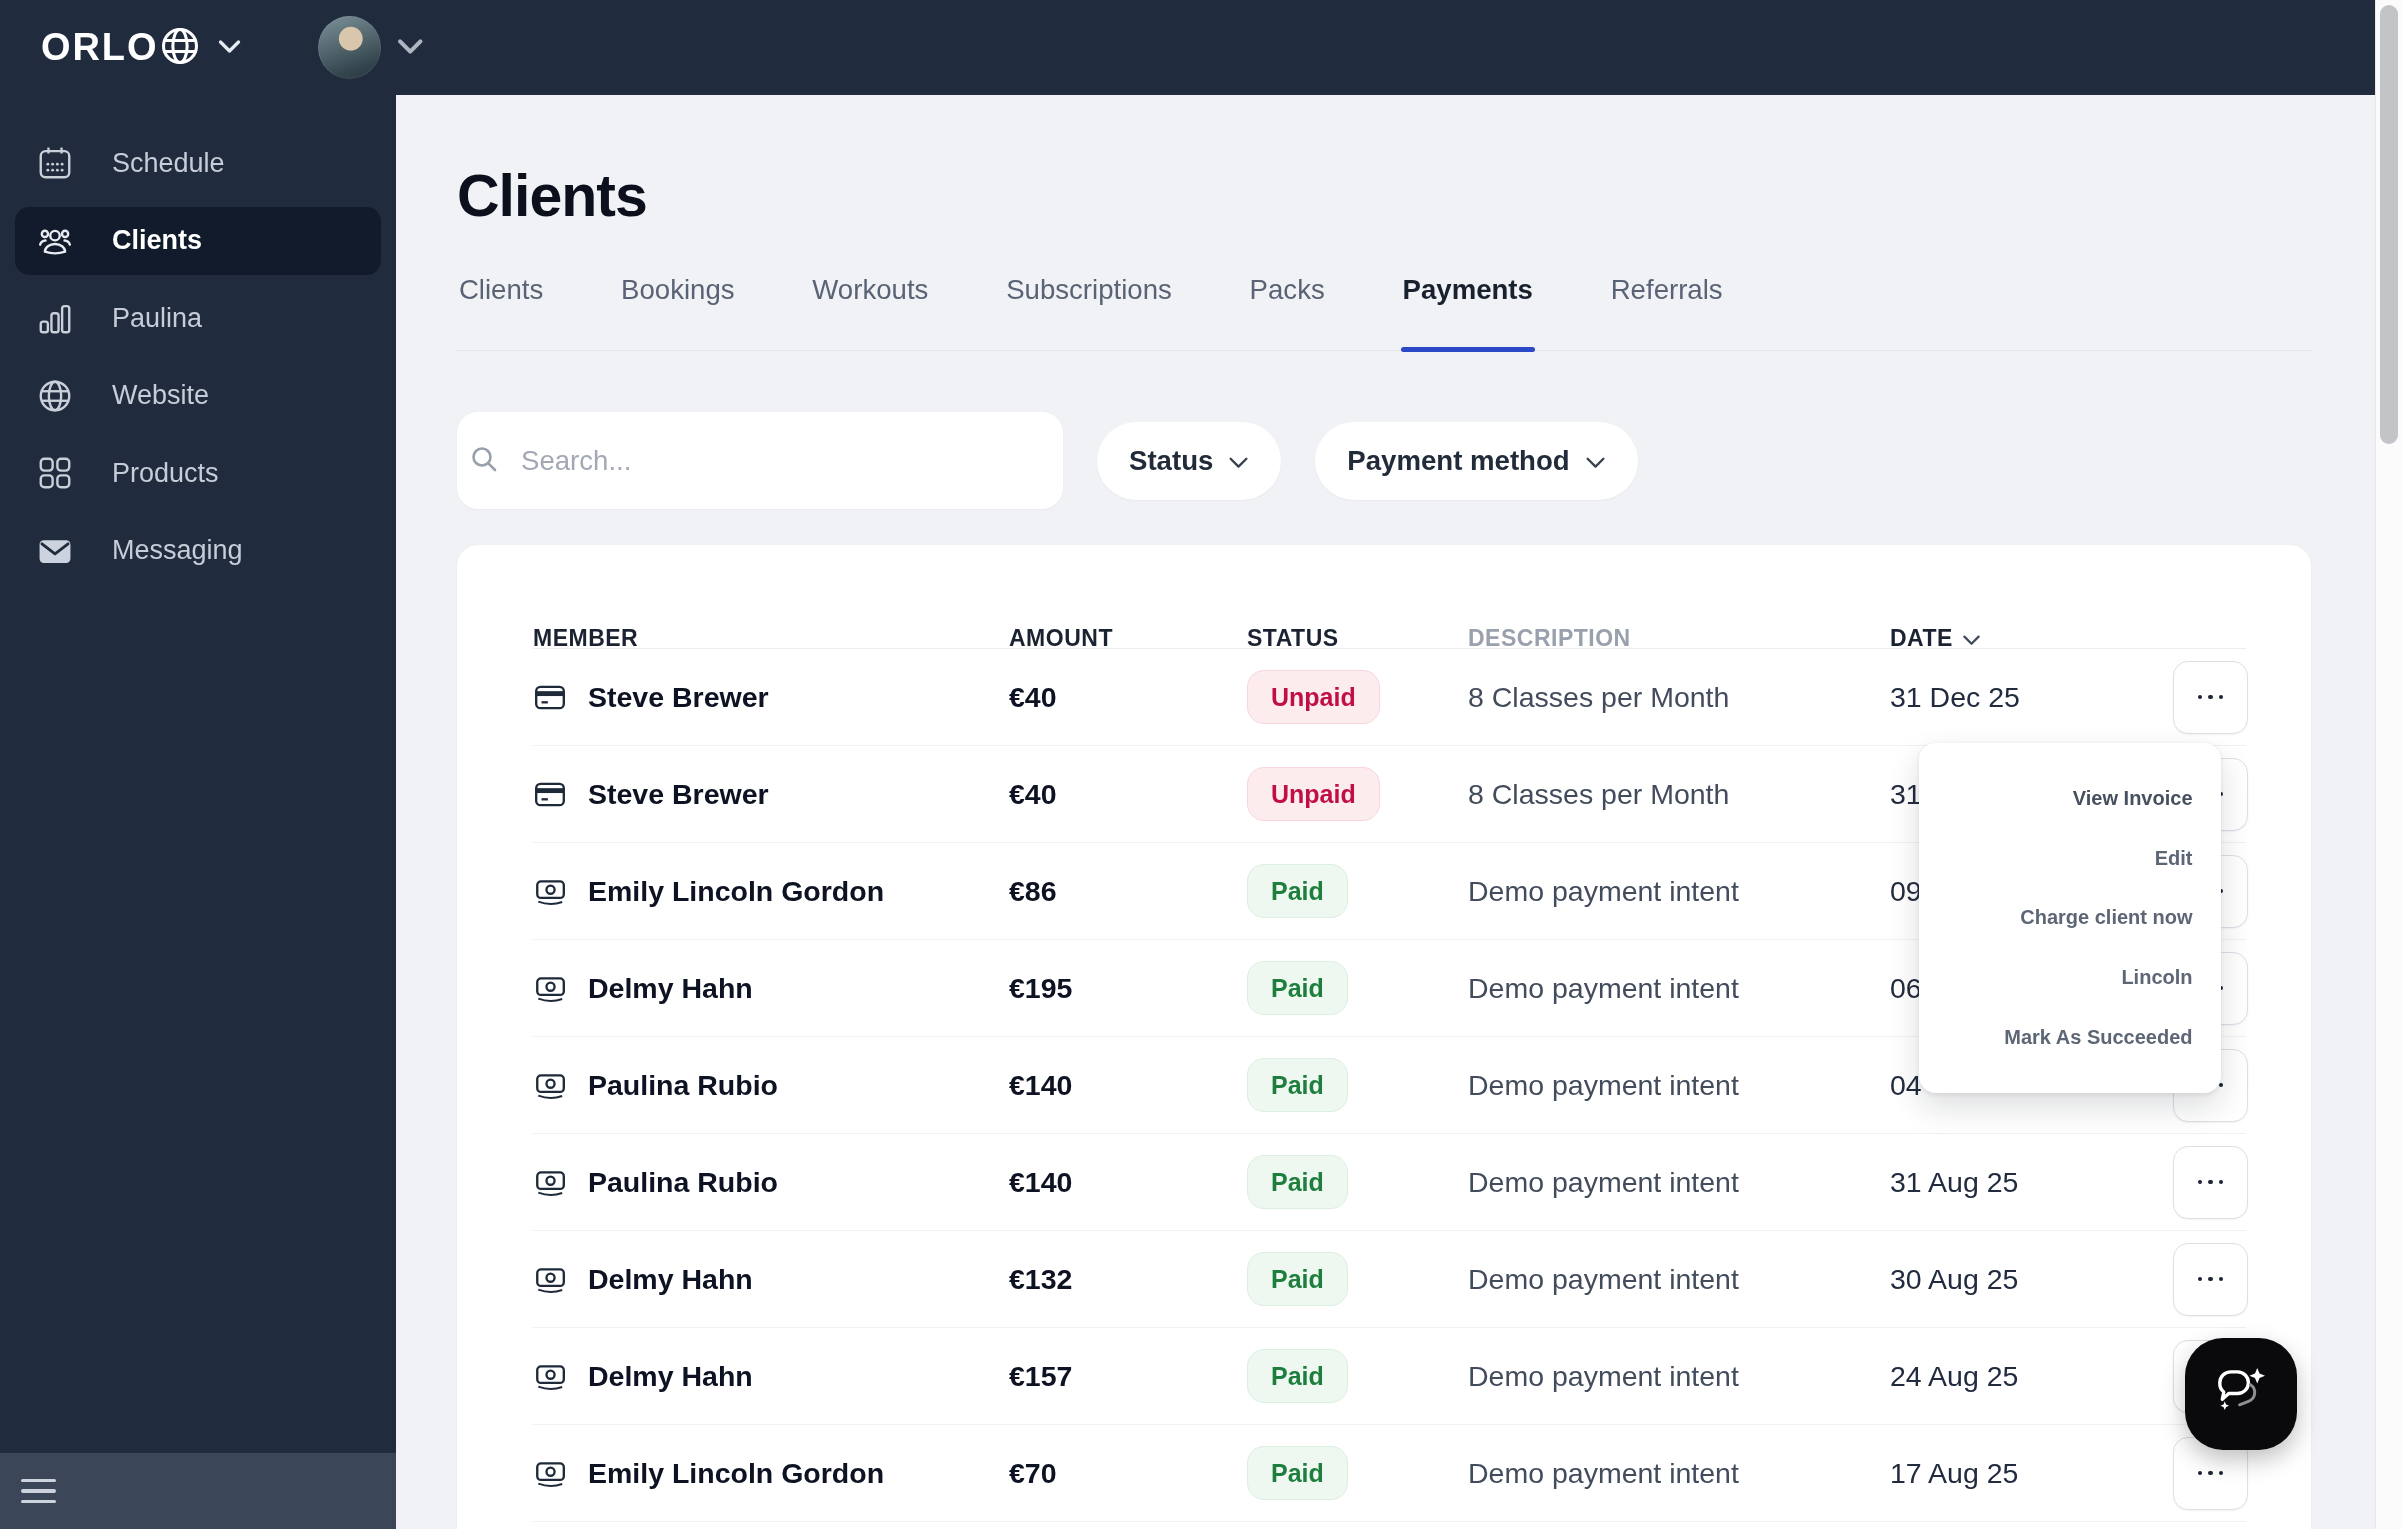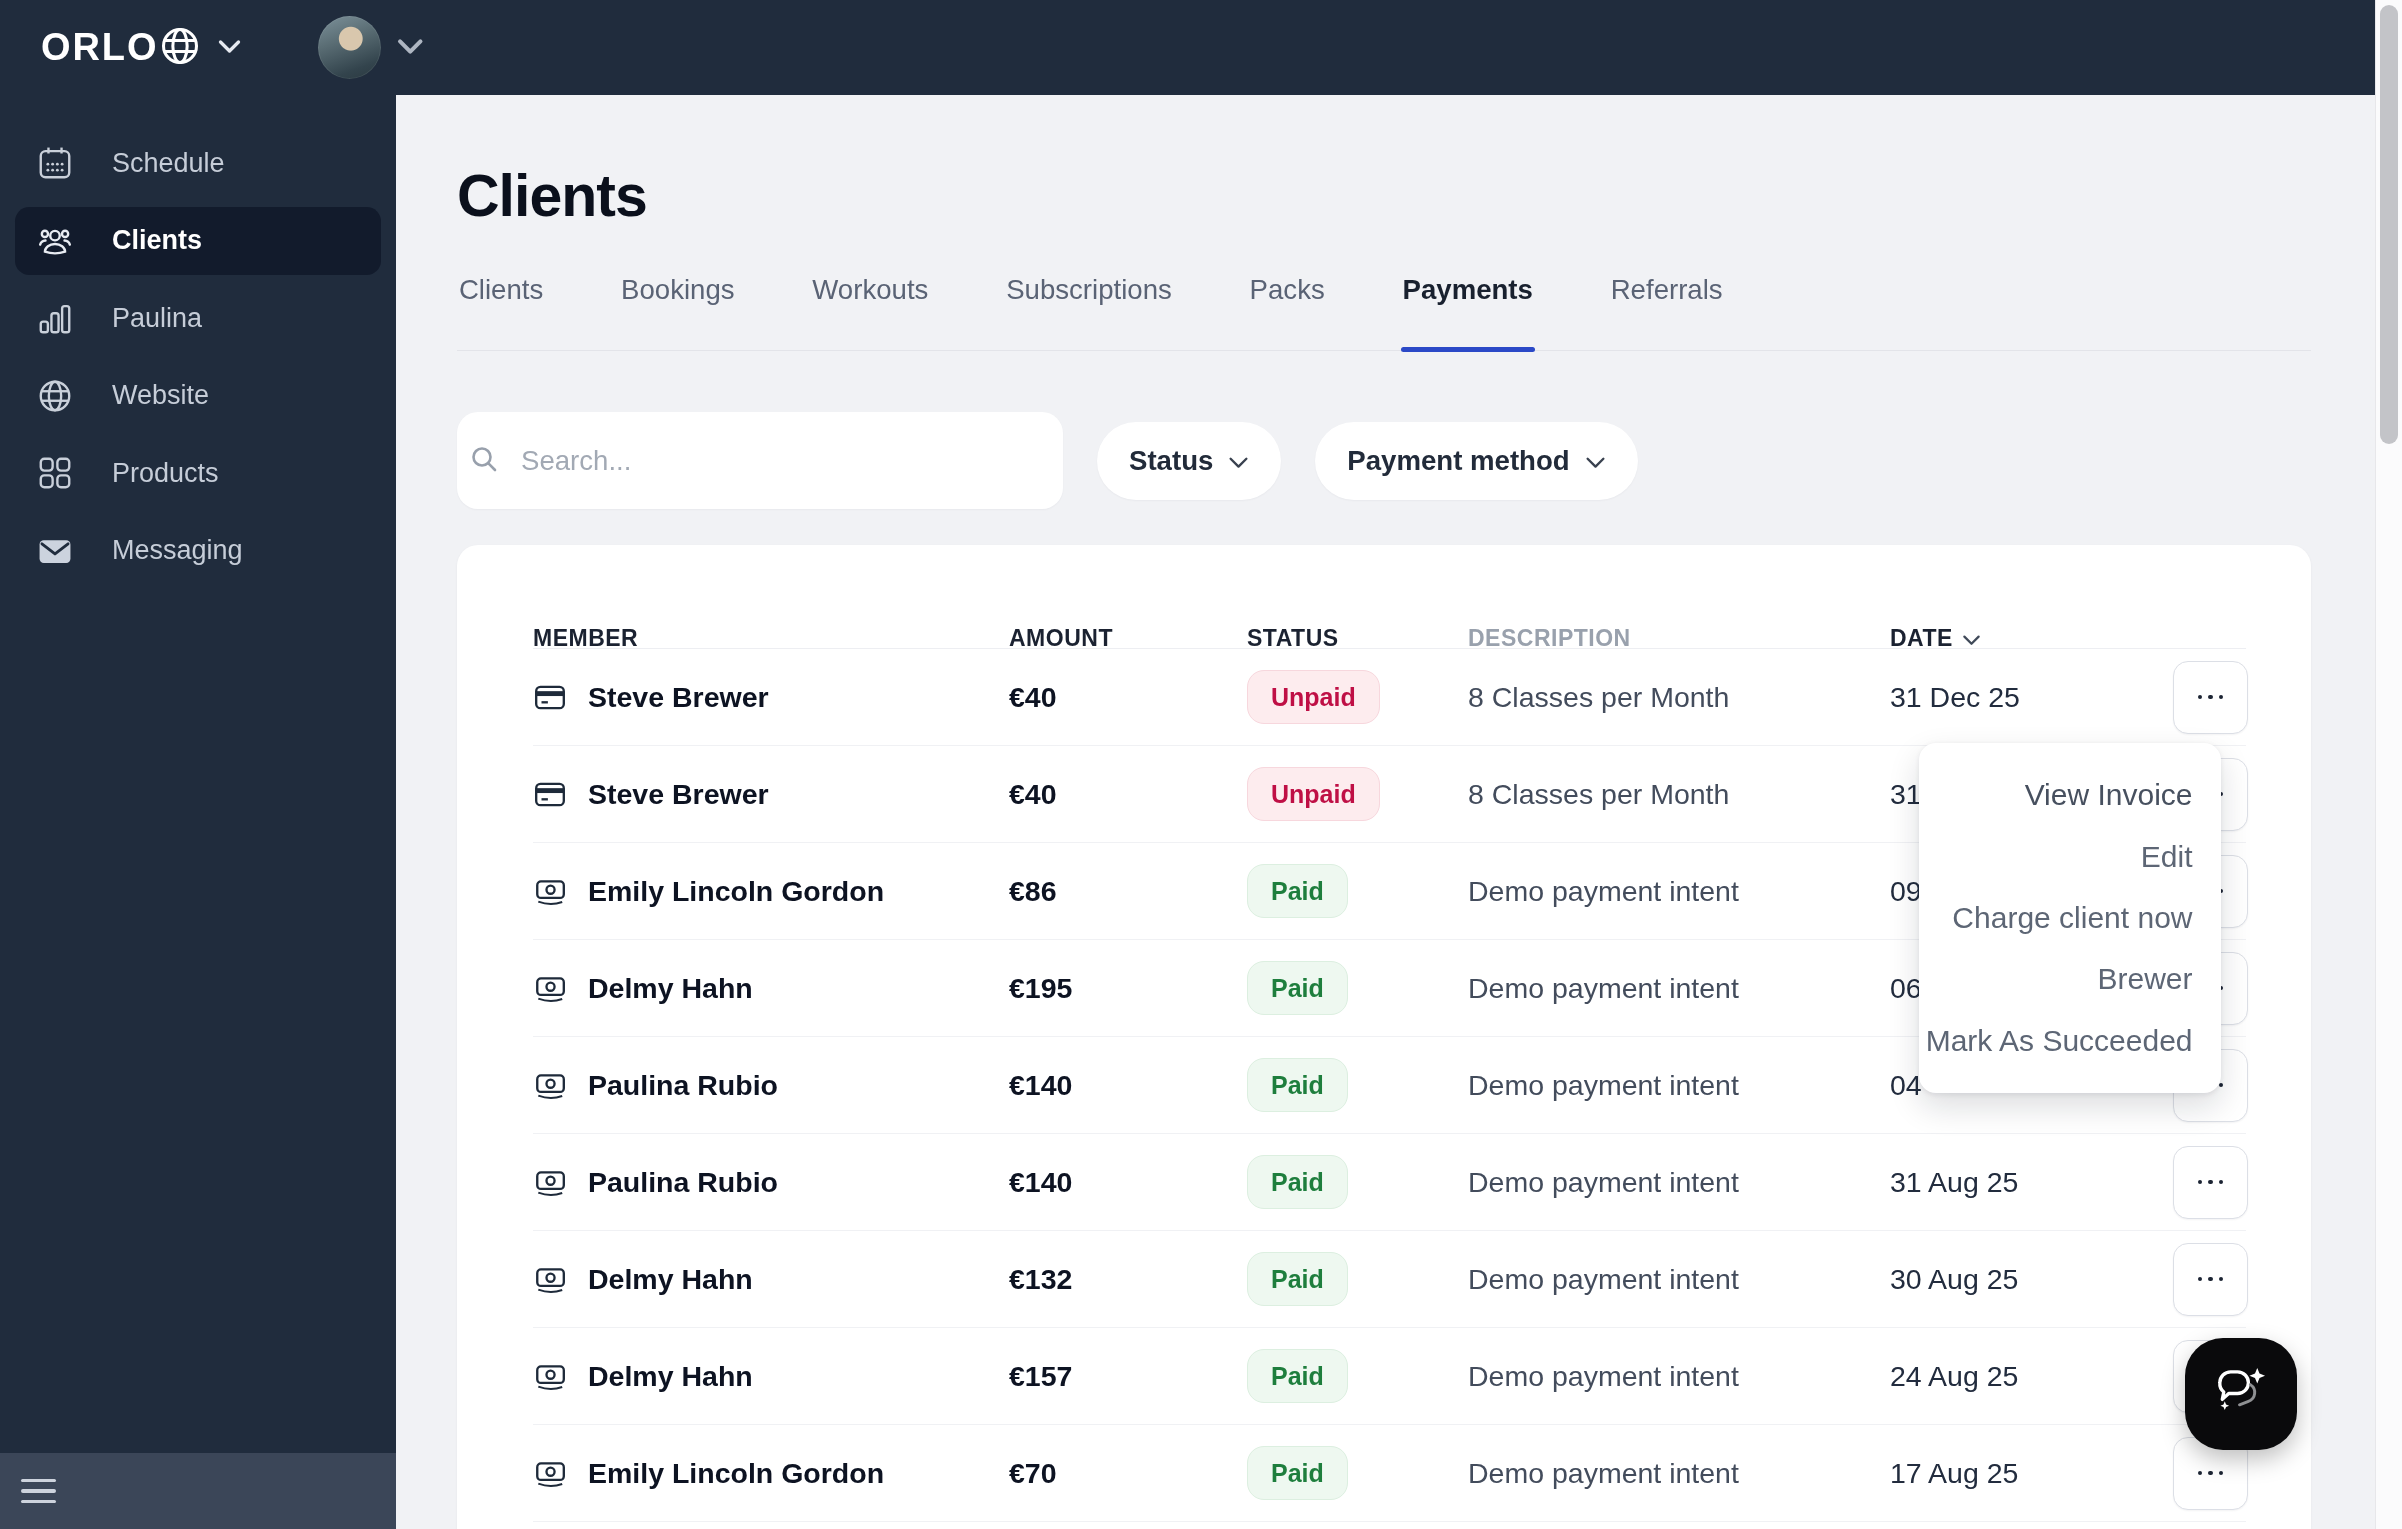--- a/index.html
+++ b/index.html
@@ -106,22 +106,22 @@
   }
   .dotsbtn i{width:4.8px;height:4.8px;border-radius:50%;background:#1c2433;}
   
   .menu{
     position:absolute;left:1919px;top:743px;width:302px;height:350px;background:#fff;border-radius:17px;
     box-shadow:0 13.3px 32px rgba(13,19,33,.14), 0 1.9px 5.7px rgba(13,19,33,.08);
     display:flex;flex-direction:column;justify-content:space-evenly;align-items:flex-end;
     padding:7.6px 0;box-sizing:border-box;z-index:20;
   }
   .menu-item{
-    background:none;border:none;font-family:inherit;font-size:30px;color:#5d6675;cursor:pointer;
-    padding:0 28.5px;text-align:right;white-space:nowrap;
+    background:none;border:none;font-family:inherit;font-size:20px;color:#5d6675;cursor:pointer;
+    padding:0 28.5px;text-align:right;white-space:nowrap;font-weight:bold;
   }
   .menu-item.first{color:#47505f;}
   
   .fab{
     position:absolute;left:2185px;top:1338px;width:112px;height:112px;border-radius:38px;background:#0a0a0c;
     border:none;cursor:pointer;display:flex;align-items:center;justify-content:center;z-index:30;
     box-shadow:0 9.5px 23px rgba(0,0,0,.25);
   }
 </style>
 </head>
@@ -498,21 +498,21 @@
           </button>
         </div>
       </div>
   </section>
 </main>
 
 <div class="menu" id="menu">
     <button class="menu-item first">View Invoice</button>
     <button class="menu-item">Edit</button>
     <button class="menu-item">Charge client now</button>
-    <button class="menu-item">Brewer</button>
+    <button class="menu-item">Lincoln</button>
     <button class="menu-item">Mark As Succeeded</button>
   </div>
 
 <button class="fab">
   <span>
     <svg width="63" height="63" viewBox="0 0 64 64" fill="none">
       <path d="M10 22 a11 11 0 0 1 11-11 h7 a11 11 0 0 1 0 22 h-9 l-6.5 6 l1.5-7.5 a11 11 0 0 1 -4-9.5 z" stroke="#ffffff" stroke-width="3.4" stroke-linejoin="round"></path>
       <path d="M41 24 a9.5 9.5 0 0 1 -2 17 l-9 3.5" stroke="#8f9093" stroke-width="3" stroke-linecap="round"></path>
       <path d="M48 7 l2.3 5.6 5.6 2.3 -5.6 2.3 -2.3 5.6 -2.3 -5.6 -5.6 -2.3 5.6 -2.3 z" fill="#ffffff"></path>
       <path d="M15 41 l1.3 3.1 3.1 1.3 -3.1 1.3 -1.3 3.1 -1.3 -3.1 -3.1 -1.3 3.1 -1.3 z" fill="#ffffff"></path>

